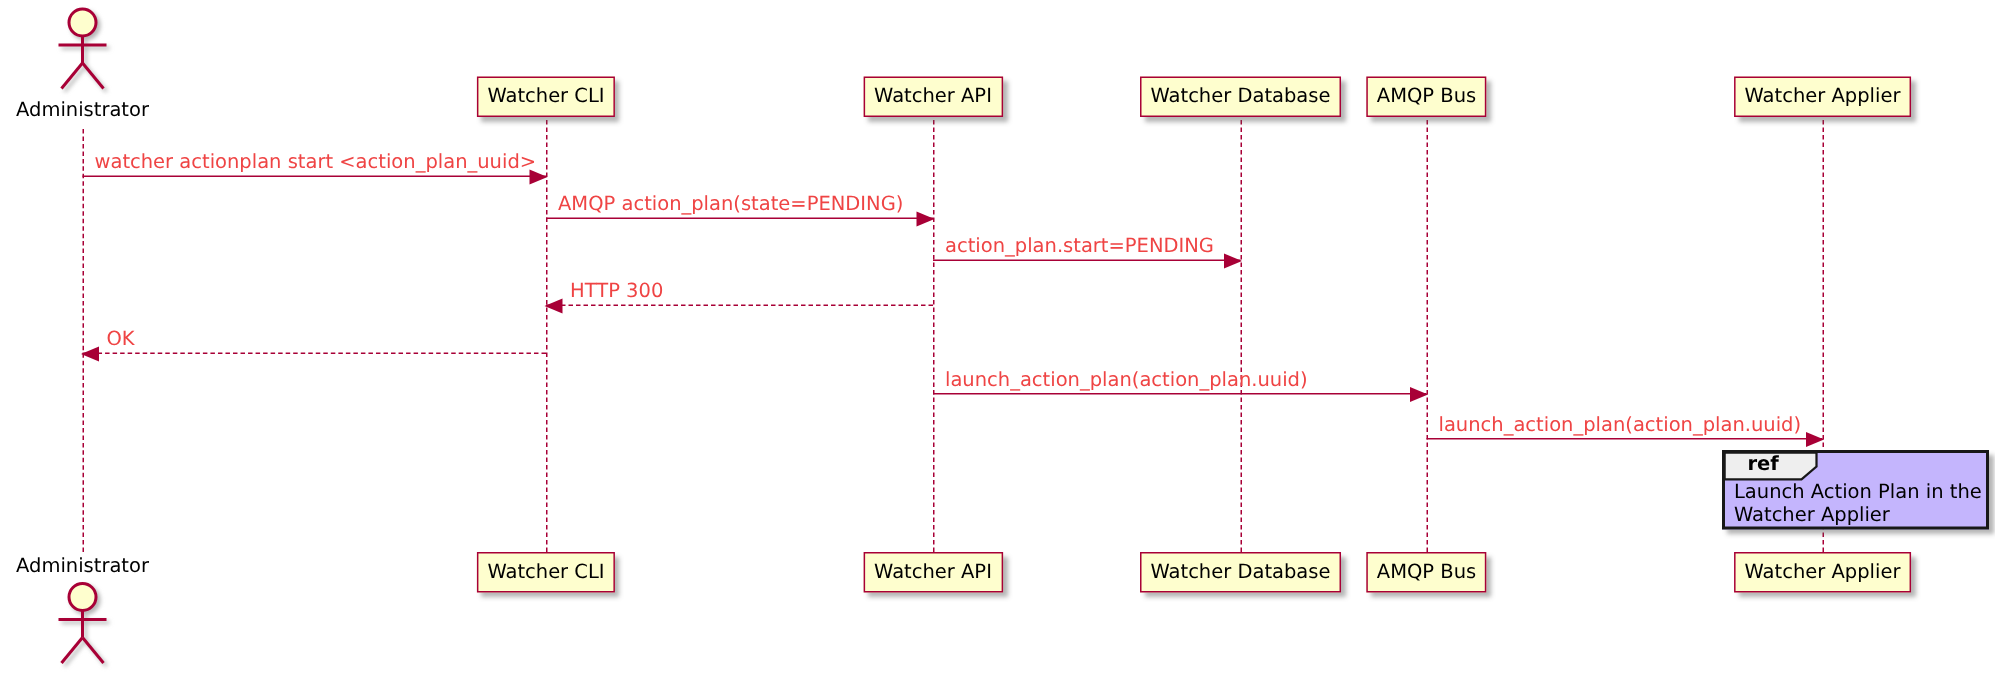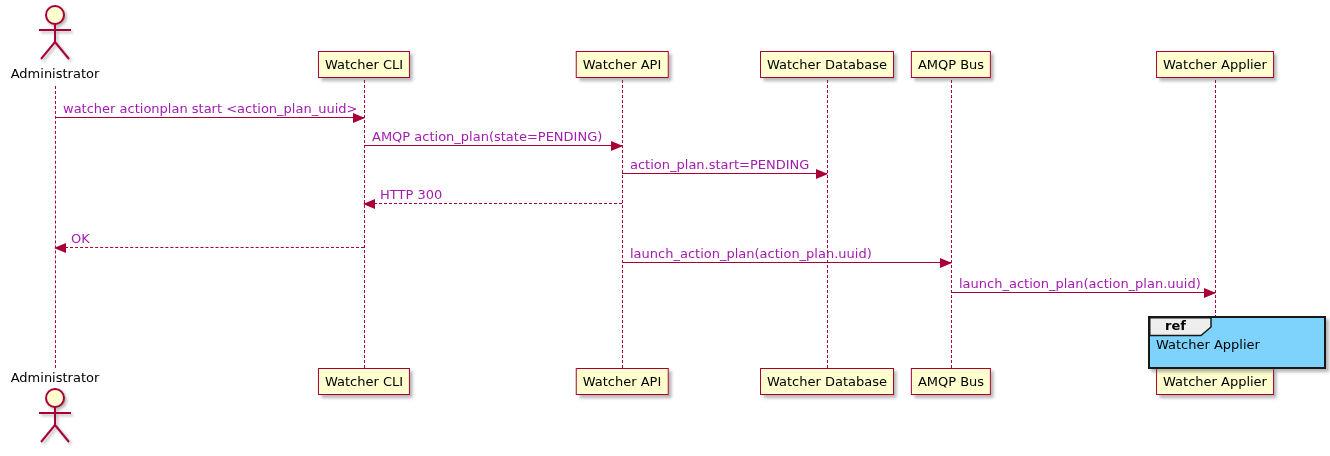--- a/index.html
+++ b/index.html
@@ -32,40 +32,40 @@
     white-space:nowrap;z-index:2;
   }
   .msg{
     position:absolute;height:0;
     border-top:1px solid #A80036;
     z-index:2;
   }
   .msg.dashed{border-top-style:dashed;}
   .mlabel{
     position:absolute;left:8px;bottom:2px;
-    white-space:nowrap;color:#a21caf;
+    white-space:nowrap;color:#ef4444;
   }
   .msg.toleft .mlabel{left:16px;}
   .head{position:absolute;width:0;height:0;top:-5px;}
   .head.r{
     right:-1px;
     border-top:5px solid transparent;
     border-bottom:5px solid transparent;
     border-left:12px solid #A80036;
   }
   .head.l{
     left:-1px;
     border-top:5px solid transparent;
     border-bottom:5px solid transparent;
     border-right:12px solid #A80036;
   }
   .refbox{
-    position:absolute;left:1148px;top:316px;
+    position:absolute;left:1148px;top:300px;
     width:174px;height:49px;
-    background:#7dd3fc;
+    background:#c4b5fd;
     border:2px solid #181818;
     box-shadow:3px 3px 3px rgba(90,90,90,0.45);
     z-index:3;
   }
   .ref-tag{position:absolute;left:-1px;top:-1px;}
   .ref-keyword{
     position:absolute;left:15px;top:0px;
     font-weight:bold;z-index:4;
   }
   .ref-text{
@@ -109,39 +109,40 @@
     <span class="head r"></span>
   </div>
   <div class="msg solid" style="left:622px;width:205px;top:173px">
     <span class="mlabel">action_plan.start=PENDING</span>
     <span class="head r"></span>
   </div>
   <div class="msg dashed toleft" style="left:364px;width:258px;top:203px">
     <span class="mlabel">HTTP 300</span>
     <span class="head l"></span>
   </div>
-  <div class="msg dashed toleft" style="left:55px;width:309px;top:247px">
+  <div class="msg dashed toleft" style="left:55px;width:309px;top:235px">
     <span class="mlabel">OK</span>
     <span class="head l"></span>
   </div>
   <div class="msg solid" style="left:622px;width:329px;top:262px">
     <span class="mlabel">launch_action_plan(action_plan.uuid)</span>
     <span class="head r"></span>
   </div>
   <div class="msg solid" style="left:951px;width:264px;top:292px">
     <span class="mlabel">launch_action_plan(action_plan.uuid)</span>
     <span class="head r"></span>
   </div>
 
   <div class="refbox">
     <svg class="ref-tag" width="66" height="20" viewBox="0 0 66 20">
       <path d="M0.75,0.75 H62 V10 L52,18.5 H0.75 Z" fill="#EEEEEE" stroke="#181818" stroke-width="1.5"></path>
     </svg>
     <span class="ref-keyword">ref</span>
     <div class="ref-text">
+      <div>Launch Action Plan in the</div>
       <div>Watcher Applier</div>
     </div>
   </div>
 
   <div class="pbox" style="left:364px;top:368px">Watcher CLI</div>
   <div class="pbox" style="left:622px;top:368px">Watcher API</div>
   <div class="pbox" style="left:827px;top:368px">Watcher Database</div>
   <div class="pbox" style="left:951px;top:368px">AMQP Bus</div>
   <div class="pbox" style="left:1215px;top:368px">Watcher Applier</div>
 

